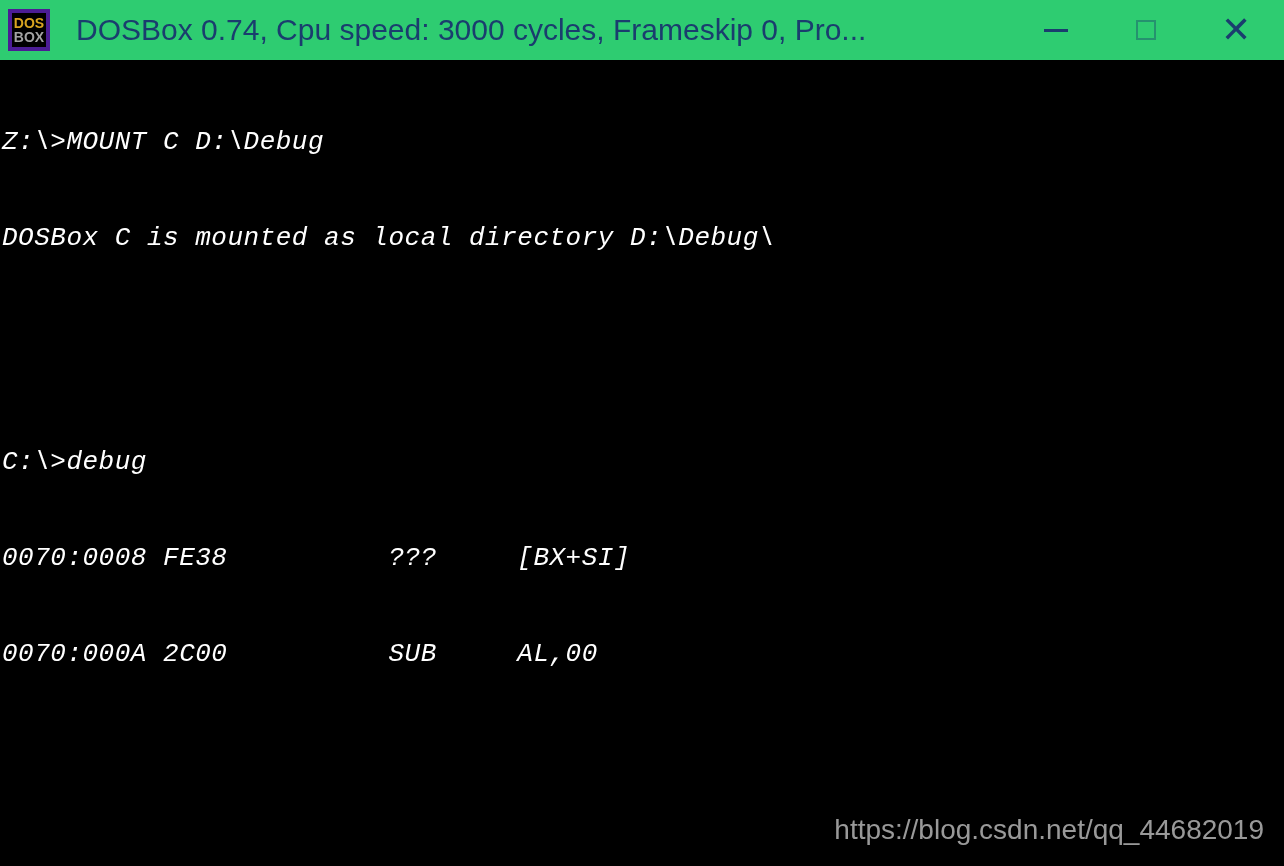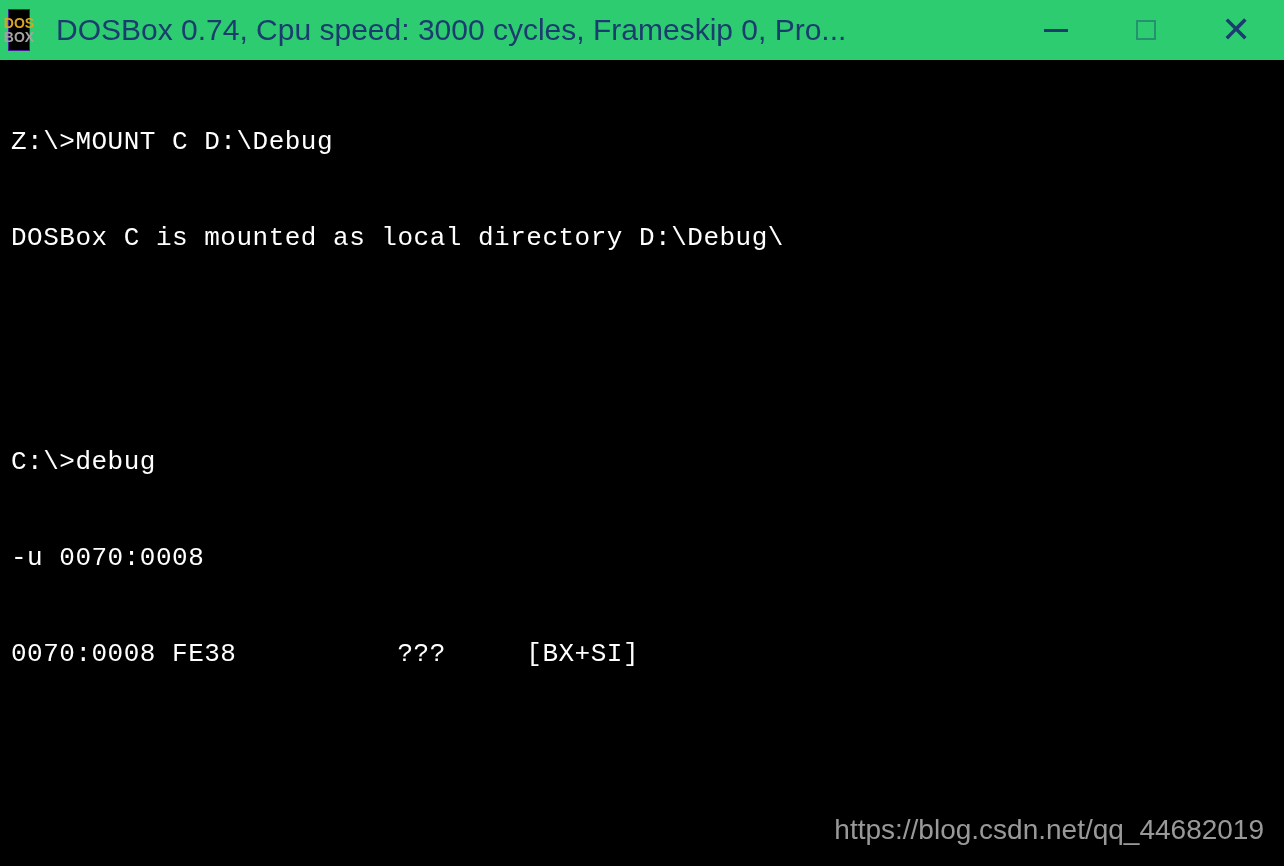--- a/index.html
+++ b/index.html
@@ -17,33 +17,33 @@
     }
     .titlebar {
       background: #2ECC71;
       height: 60px;
       display: flex;
       align-items: center;
       padding: 0 8px;
       position: relative;
     }
     .app-icon {
-      width: 22px;
+      width: 42px;
       height: 42px;
       background: #000;
       margin-right: 14px;
       display: flex;
       flex-direction: column;
       align-items: center;
       justify-content: center;
       font-family: Arial, sans-serif;
       font-weight: bold;
       font-size: 14px;
       line-height: 1;
-      border: 1px solid #4c1d95;
+      border: 4px solid #4c1d95;
     }
     .app-icon-line1 {
       color: #DAA520;
     }
     .app-icon-line2 {
       color: #a3a3a3;
     }
     .title-text {
       color: #1a3d6e;
       font-family: Arial, sans-serif;
@@ -84,24 +84,25 @@
       color: #1a3d6e;
       font-family: Arial, sans-serif;
       line-height: 1;
     }
     .terminal {
       background: #000;
       color: #fff;
       font-family: 'Courier New', monospace;
       font-size: 26px;
       line-height: 32px;
-      padding: 2px 11px;
+      padding: 2px 2px;
       height: calc(100% - 60px);
       white-space: pre;
       letter-spacing: 0.5px;
+      font-style: italic;
     }
     .terminal-line {
       white-space: pre;
       font-family: 'Courier New', monospace;
     }
     .watermark {
       position: absolute;
       bottom: 20px;
       right: 20px;
       color: rgba(180, 180, 180, 0.85);
@@ -131,22 +132,22 @@
     </div>
   </div>
 </div>
 
 <div class="terminal">
   <div class="terminal-line">Z:\&gt;MOUNT C D:\Debug</div>
   <div class="terminal-line">DOSBox C is mounted as local directory D:\Debug\</div>
   <div class="terminal-line"></div>
   <div class="terminal-line"></div>
   <div class="terminal-line">C:\&gt;debug</div>
-  <div class="terminal-line">-u 0070:0008</div>
   <div class="terminal-line">0070:0008 FE38          ???     [BX+SI]</div>
+  <div class="terminal-line">0070:000A 2C00          SUB     AL,00</div>
   
   
   
   
   
   
   
   
   
   

